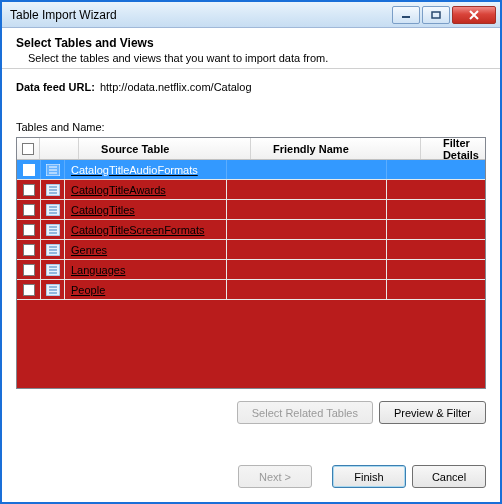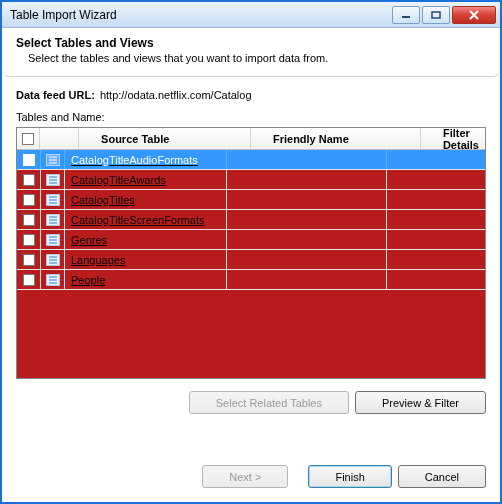--- a/index.html
+++ b/index.html
@@ -46,31 +46,30 @@
     width: 44px;
     background: linear-gradient(to bottom, #f08b86 0%, #d9443a 45%, #c12b20 100%);
     border-color: #a23128;
     color: #fff;
     font-weight: bold;
   }
   .win-btn svg { display:block; }
   
   .header {
     background: #fff;
-    padding: 8px 14px 12px 14px;
+    padding: 8px 14px 4px 14px;
     border-bottom: 1px solid #d0d0d0;
-    border-radius: 7px;
   }
   .header .h-title { font-weight: bold; font-size: 12px; color: #000; }
   .header .h-sub { margin: 2px 0 0 12px; color: #000; font-size: 11px; }
   
   .body {
     padding: 12px 14px 6px 14px;
   }
-  .feed-row { margin-bottom: 10px; }
+  .feed-row { margin-bottom: 28px; }
   .feed-row .label { font-weight: bold; display:inline; }
   .feed-row .url { display:inline; margin-left: 2px; }
   .tv-label { margin-bottom: 4px; }
   
   .grid {
     border: 1px solid #828790;
     width: 100%;
     height: 252px;
     background: #fff;
     display: flex;
@@ -130,21 +129,21 @@
   
   .grid-actions {
     display: flex;
     justify-content: flex-end;
     gap: 6px;
     margin-top: 12px;
   }
   .btn {
     height: 23px;
     min-width: 74px;
-    padding: 0 26px;
+    padding: 0 14px;
     border: 1px solid #707070;
     border-radius: 3px;
     background: linear-gradient(to bottom, #f7f7f7, #e6e6e6);
     font-size: 11px;
     color: #000;
     display:inline-flex;
     align-items:center;
     justify-content:center;
   }
   .btn.disabled {

